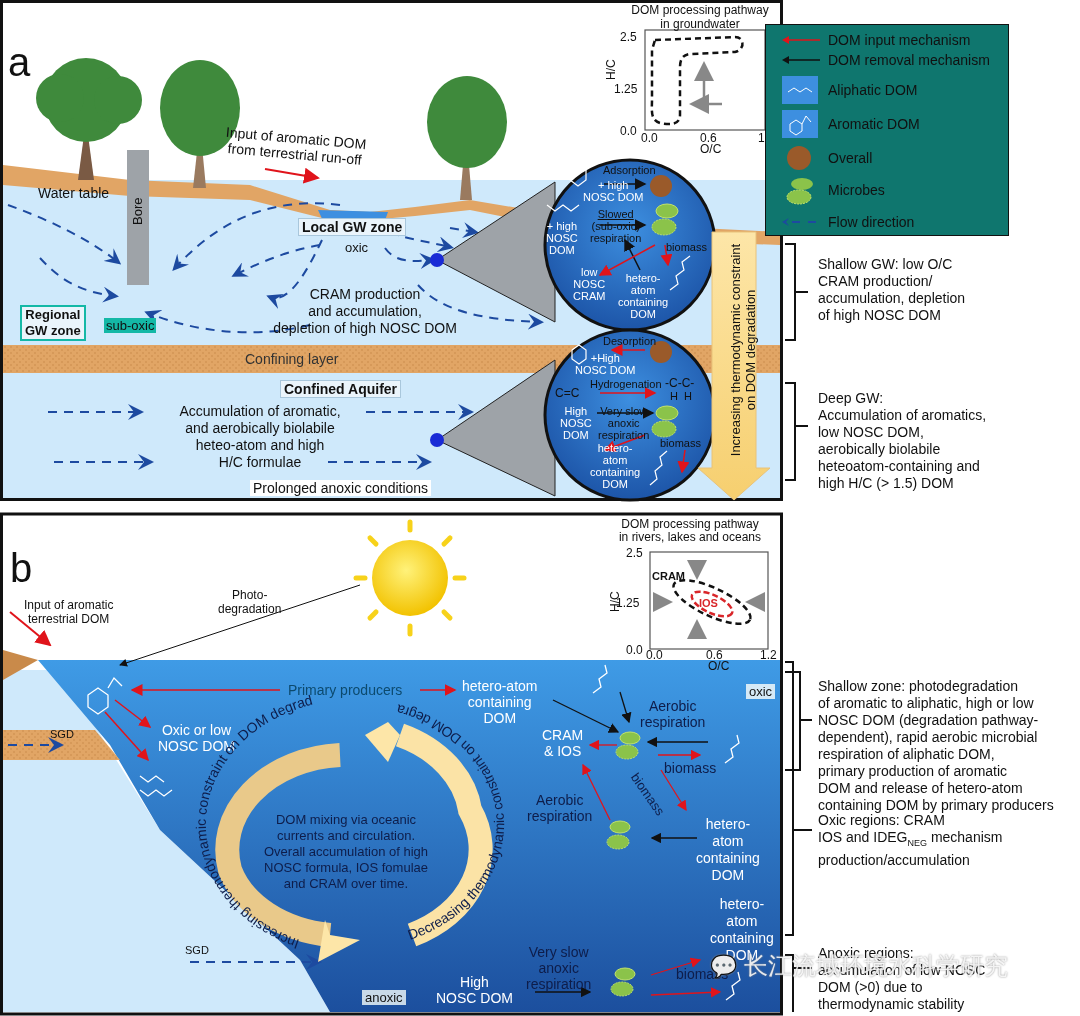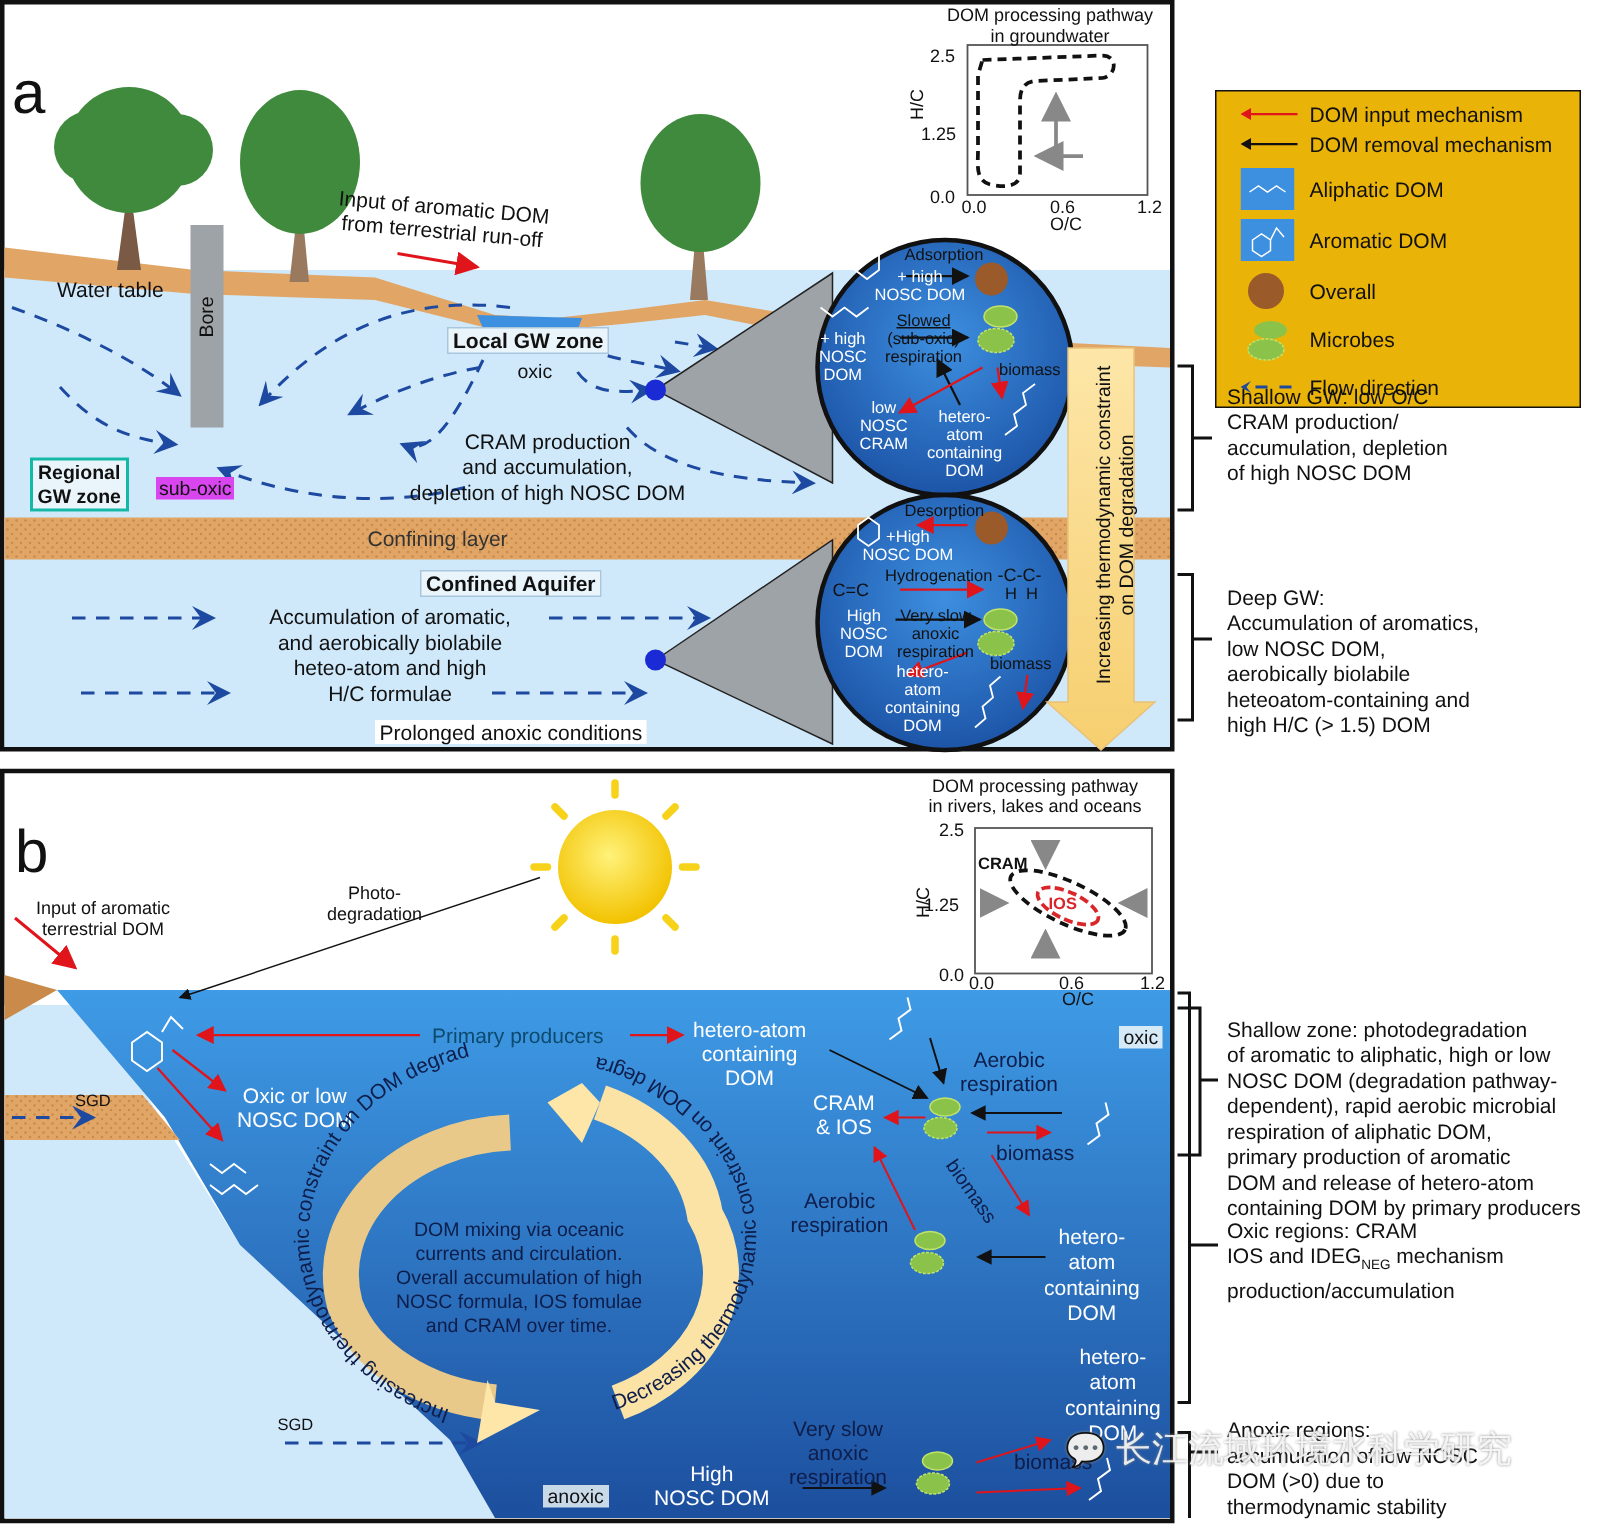--- a/index.html
+++ b/index.html
@@ -1,20 +1,20 @@
 <!DOCTYPE html>
 <html><head>
 <meta charset="utf-8">
 <style>
   html, body { margin:0; padding:0; background:#fff; }
   body { width:1080px; height:1016px; position:relative; overflow:hidden; font-family:"Liberation Sans", sans-serif; color:#111; }
   svg text { font-family:"Liberation Sans", sans-serif; }
   .abs { position:absolute; }
   .side { position:absolute; font-size:14px; line-height:17px; color:#111; white-space:pre-line; }
-  .legend { position:absolute; left:810px; top:24px; width:242px; height:210px; border:1.5px solid #111; background:#eab308;margin-top:36px; }
+  .legend { position:absolute; left:765px; top:24px; width:242px; height:210px; border:1.5px solid #111; background:#0f766e; }
   .legend .row { position:absolute; left:0; height:26px; display:flex; align-items:center; font-size:14px; }
   .legend .row span.lbl { position:absolute; left:62px; white-space:nowrap; }
   .icon { position:absolute; left:16px; }
   .panel-label { position:absolute; font-size:40px; line-height:40px; }
   .tag { background:#eaf4fb; padding:0 3px; }
 </style>
 </head>
 <body>
 
 <svg class="abs" style="left:0;top:0" width="1080" height="1016">
@@ -246,21 +246,21 @@
 </div>
 <div class="abs" style="left:332px;top:216px;font-size:13px;color:#1a3a7a">Stream</div>
 <div class="abs" style="left:38px;top:185px;font-size:14px">Water table</div>
 <div class="abs" style="left:130px;top:225px;font-size:13px;transform:rotate(-90deg);transform-origin:left top">Bore</div>
 <div class="abs tag" style="left:298px;top:218px;font-size:14px;font-weight:bold;border:1px solid #a9c7dc">Local GW zone</div>
 <div class="abs" style="left:345px;top:240px;font-size:13px">oxic</div>
 <div class="abs tag" style="left:20px;top:305px;font-size:13px;font-weight:bold;line-height:16px;text-align:center;border:2px solid #14b8a6">
   <div>Regional</div>
   <div>GW zone</div>
 </div>
-<div class="abs" style="left:104px;top:318px;font-size:13px;background:#d946ef;padding:0 2px">sub-oxic</div>
+<div class="abs" style="left:104px;top:318px;font-size:13px;background:#14b8a6;padding:0 2px">sub-oxic</div>
 <div class="abs" style="left:255px;top:286px;width:220px;text-align:center;font-size:14px;line-height:17px">
   <div>CRAM production</div>
   <div>and accumulation,</div>
   <div>depletion of high NOSC DOM</div>
 </div>
 <div class="abs" style="left:245px;top:351px;font-size:14px;color:#333">Confining layer</div>
 <div class="abs tag" style="left:280px;top:380px;font-size:14px;font-weight:bold;border:1px solid #a9c7dc">Confined Aquifer</div>
 <div class="abs" style="left:160px;top:403px;width:200px;text-align:center;font-size:14px;line-height:17px">
   <div>Accumulation of aromatic,</div>
   <div>and aerobically biolabile</div>

